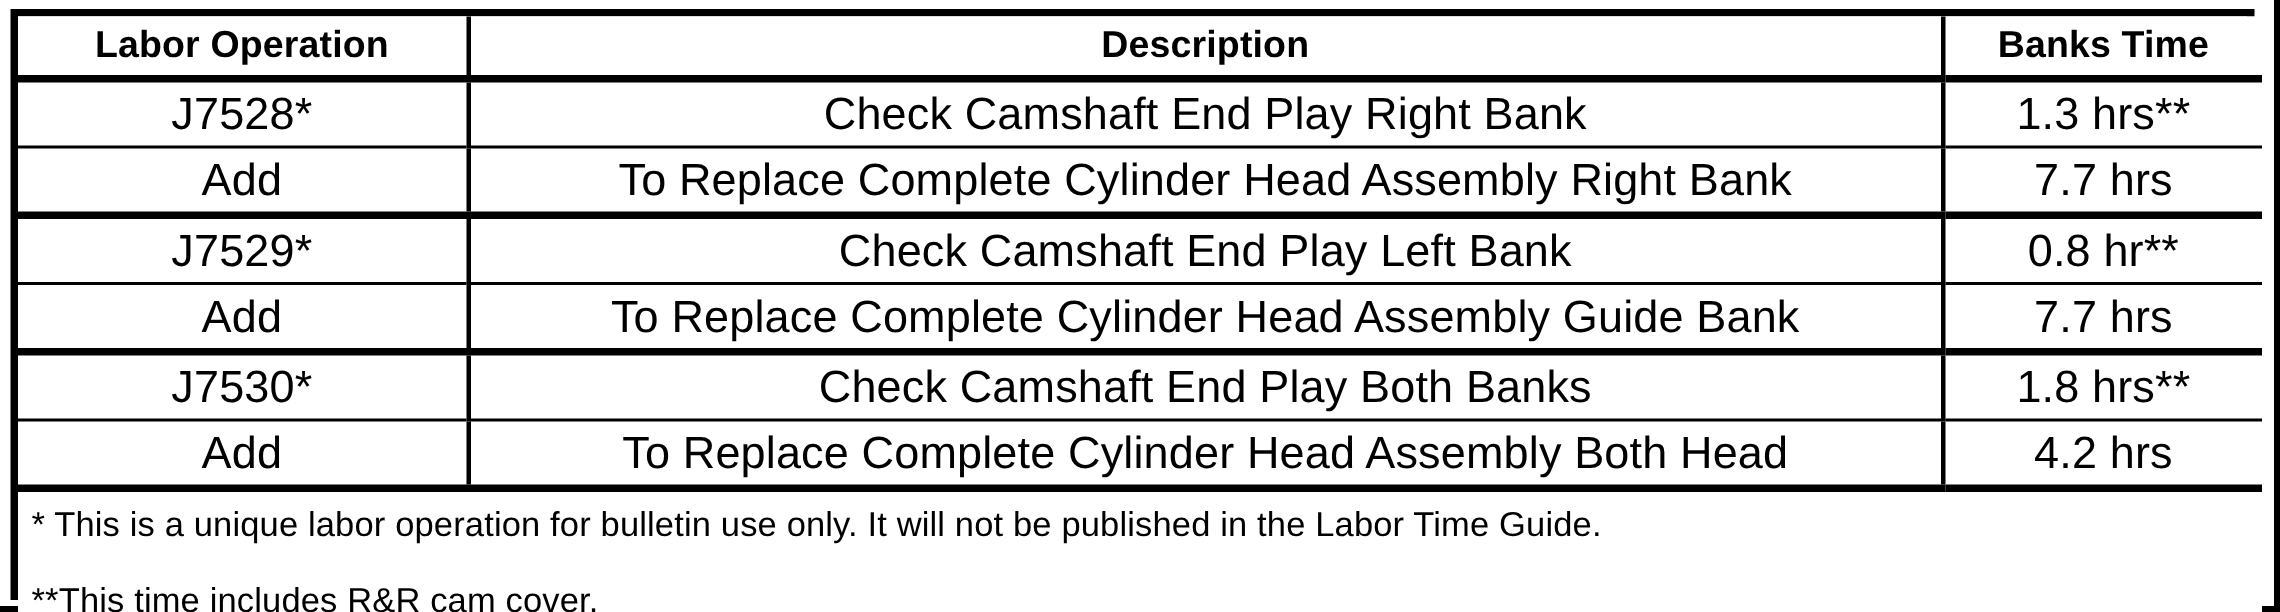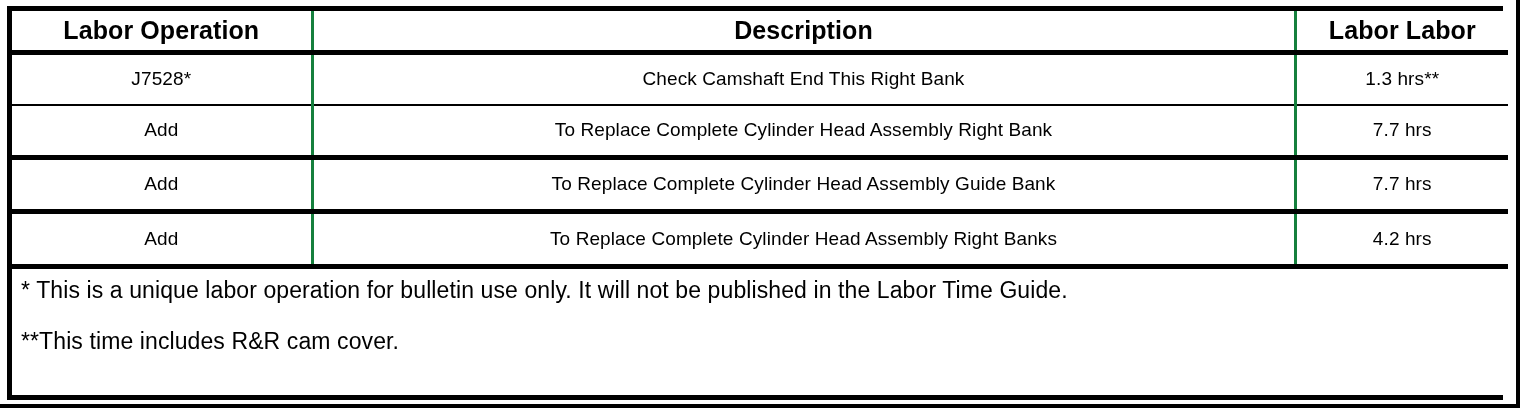--- a/index.html
+++ b/index.html
@@ -54,32 +54,32 @@
     background: #fff;
   }
 
   table.lt td, table.lt th {
     padding: 0;
     margin: 0;
     background: #fff;
     vertical-align: middle;
     text-align: center;
     font-weight: normal;
-    font-size: 19px;
+    font-size: 30px;
     line-height: 1.1;
     letter-spacing: 0.1px;
   }
 
   
   col.c-op   { width: 300px; }
   col.c-desc { width: 983px; }
   col.c-time { width: 213px; }
 
   
-  .vsep-r { border-right: 3px solid #15803d; }
+  .vsep-r { border-right: 3px solid #000000; }
 
   
   tr.hdr th {
     font-weight: bold;
     font-size: 25px;
     height: 39px;
     border-bottom: 5px solid #000;
   }
 
   
@@ -109,48 +109,58 @@
     <table class="lt">
       <colgroup>
         <col class="c-op">
         <col class="c-desc">
         <col class="c-time">
       </colgroup>
       <thead>
         <tr class="hdr">
           <th class="vsep-r">Labor Operation</th>
           <th class="vsep-r">Description</th>
-          <th>Labor Labor</th>
+          <th>Banks Time</th>
         </tr>
       </thead>
       <tbody>
 
         <tr class="body-row thin">
           <td class="vsep-r">J7528*</td>
-          <td class="vsep-r">Check Camshaft End This Right Bank</td>
+          <td class="vsep-r">Check Camshaft End Play Right Bank</td>
           <td>1.3 hrs**</td>
         </tr>
 
         <tr class="body-row thick">
           <td class="vsep-r">Add</td>
           <td class="vsep-r">To Replace Complete Cylinder Head Assembly Right Bank</td>
           <td>7.7 hrs</td>
         </tr>
 
+        <tr class="body-row thin">
+          <td class="vsep-r">J7529*</td>
+          <td class="vsep-r">Check Camshaft End Play Left Bank</td>
+          <td>0.8 hr**</td>
+        </tr>
 
         <tr class="body-row thick">
           <td class="vsep-r">Add</td>
           <td class="vsep-r">To Replace Complete Cylinder Head Assembly Guide Bank</td>
           <td>7.7 hrs</td>
         </tr>
 
+        <tr class="body-row thin">
+          <td class="vsep-r">J7530*</td>
+          <td class="vsep-r">Check Camshaft End Play Both Banks</td>
+          <td>1.8 hrs**</td>
+        </tr>
 
         <tr class="body-row thick">
           <td class="vsep-r">Add</td>
-          <td class="vsep-r">To Replace Complete Cylinder Head Assembly Right Banks</td>
+          <td class="vsep-r">To Replace Complete Cylinder Head Assembly Both Head</td>
           <td>4.2 hrs</td>
         </tr>
 
         <tr class="notes">
           <td colspan="3">
             <p class="note-line">* This is a unique labor operation for bulletin use only. It will not be published in the Labor Time Guide.</p>
             <div class="note-gap"></div>
             <p class="note-line">**This time includes R&amp;R cam cover.</p>
           </td>
         </tr>

